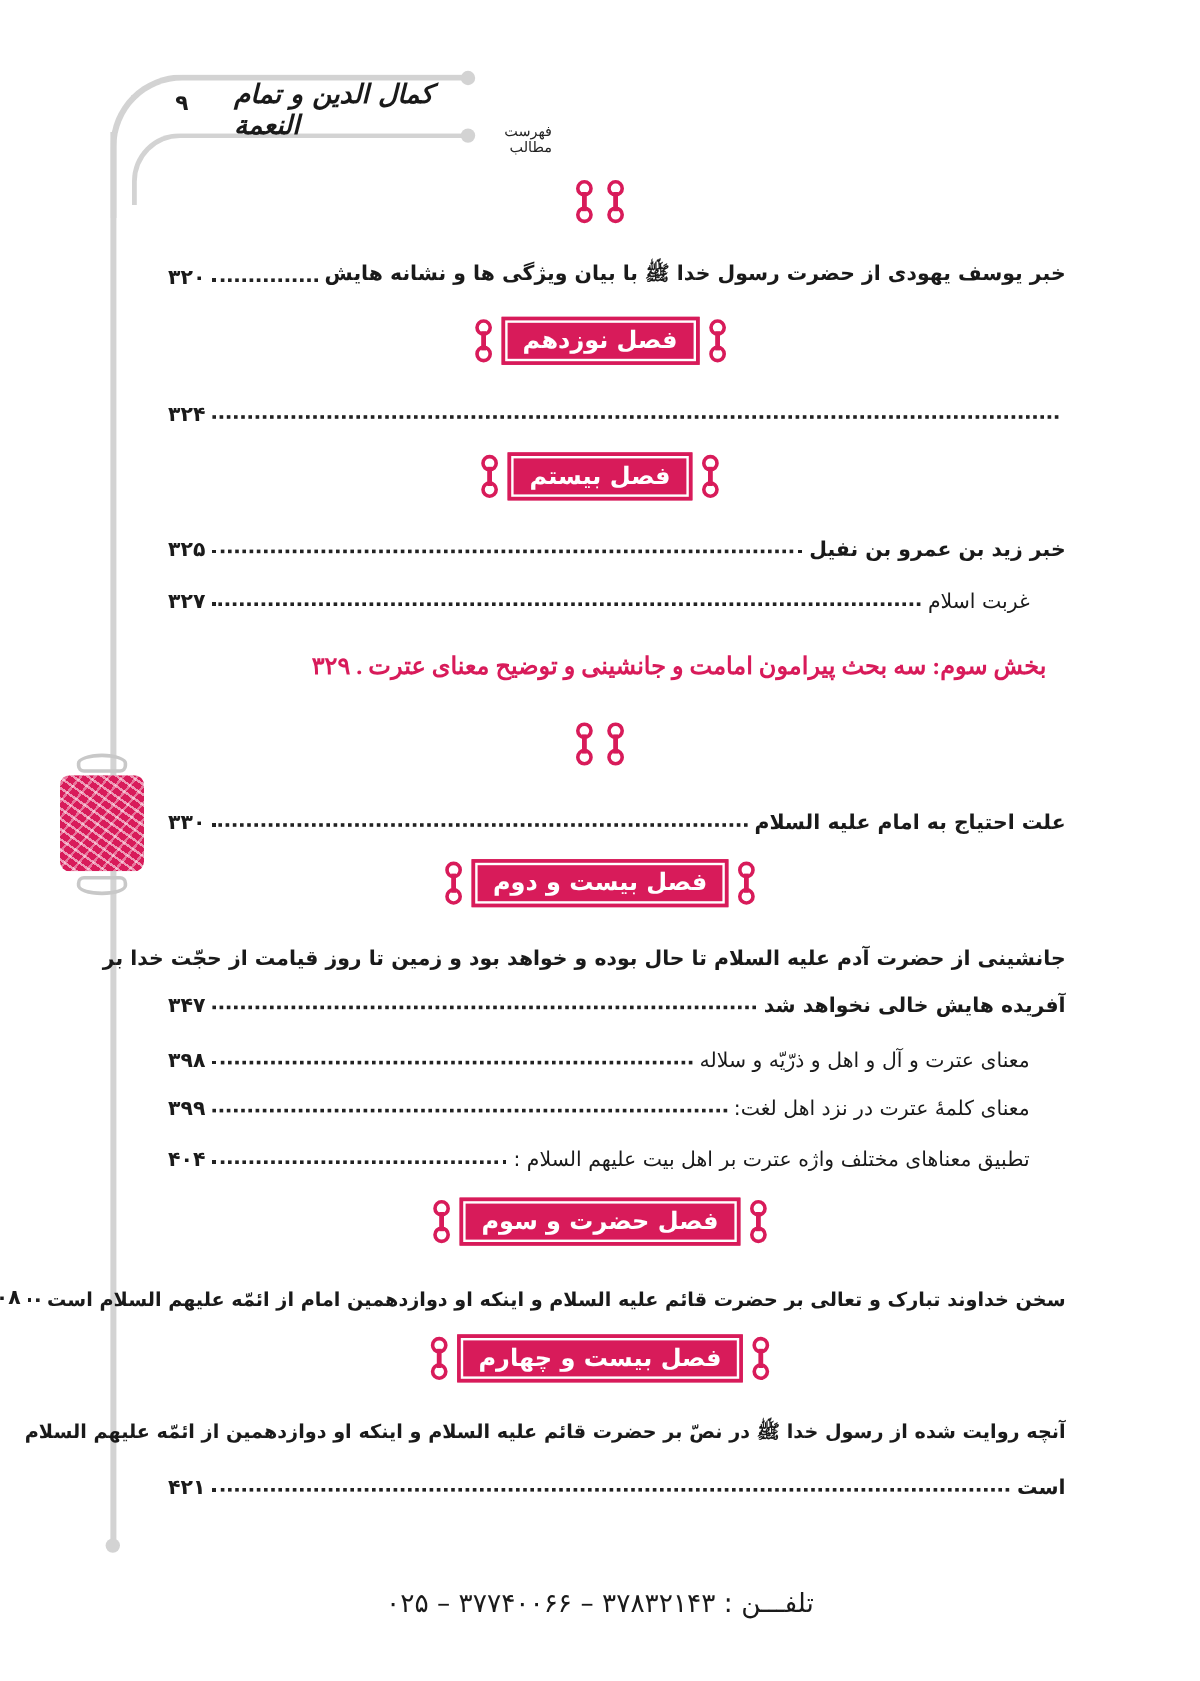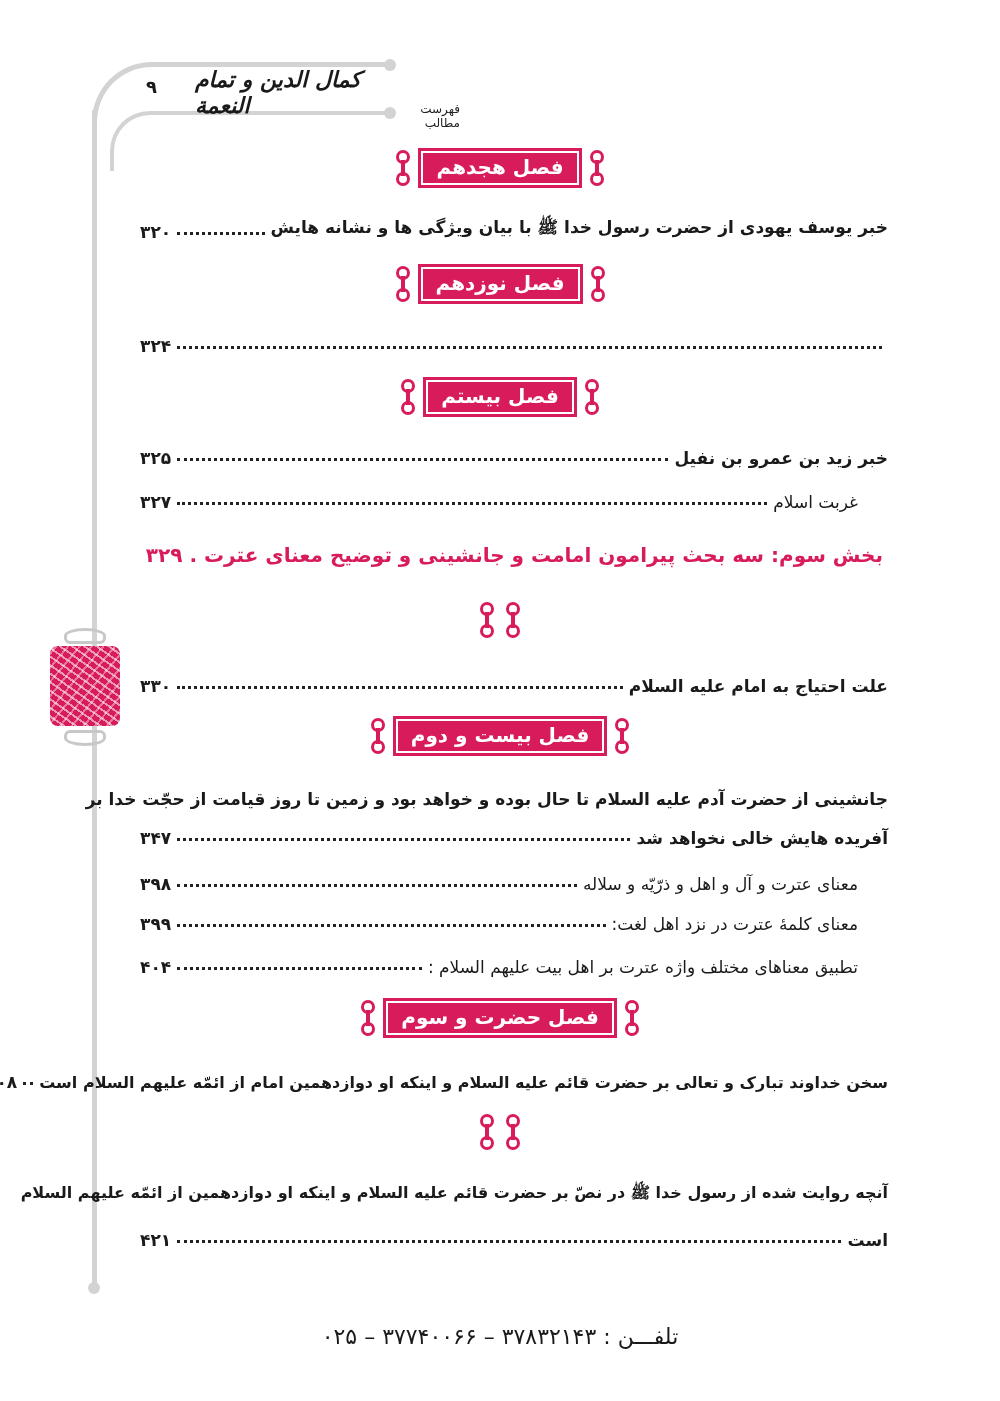--- a/index.html
+++ b/index.html
@@ -41,22 +41,22 @@
   
   .row { position:absolute; left:140px; width:748px; height:30px; display:flex;
          direction:rtl; align-items:flex-end; font-size:17px; }
   .row .title { white-space:nowrap; font-weight:bold; }
   .row.sub .title { font-weight:normal; padding-right:30px; }
   .row .dots { flex:1; border-bottom:3px dotted #222; margin:0 6px 7px; min-width:10px; }
   .row .num { font-weight:bold; white-space:nowrap; }
   .row.cont-line { justify-content:flex-start;text-align:center; }
   .row.cont-line .title { letter-spacing:0.2px; }
 
-  .part-heading { position:absolute; left:135px; width:748px; top:543px; direction:rtl;
-                  color:#d81b5a; font-weight:bold; font-size:20px; white-space:nowrap; }
+  .part-heading { position:absolute; left:124px; width:748px; top:543px; direction:rtl;
+                  color:#d81b5a; font-weight:bold; font-size:20px; white-space:nowrap;font-family:Liberation Serif, serif; }
 
   .side-emblem { position:absolute; left:50px; top:628px; width:70px; height:118px; }
   .side-emblem .cap { position:absolute; left:14px; width:42px; height:16px;
                       border:3px solid #c8c8c8; border-radius:50% 50% 6px 6px; box-sizing:border-box; }
   .side-emblem .cap.top { top:0; }
   .side-emblem .cap.bottom { bottom:0; transform:rotate(180deg); }
   .side-emblem .box { position:absolute; left:0; top:18px; width:70px; height:80px;
                       background:#d81b5a; border-radius:8px;
                       background-image:repeating-linear-gradient(35deg, rgba(255,255,255,0.55) 0 2px, transparent 2px 7px),
                                        repeating-linear-gradient(-50deg, rgba(255,255,255,0.4) 0 2px, transparent 2px 9px); }
@@ -78,21 +78,20 @@
 
 <div class="page-number">۹</div>
 <div class="book-title">کمال الدین و تمام النعمة</div>
 <div class="section-label">فهرست مطالب</div>
 
 <div class="badge-wrap" style="top:146px;">
   <div class="badge">
     <div class="orn">
         <span></span>
       </div>
-    <div class="label">فصل هجدهم</div>
     <div class="orn">
         <span></span>
       </div>
   </div>
 </div>
 <div class="row" style="top:212px;">
   <span class="title">خبر یوسف یهودی از حضرت رسول خدا ﷺ با بیان ویژگی ها و نشانه هایش</span>
   <span class="dots"></span>
   <span class="num">۳۲۰</span>
 </div>
@@ -209,20 +208,21 @@
   <span class="title" style="font-size:16px;">سخن خداوند تبارک و تعالی بر حضرت قائم علیه السلام و اینکه او دوازدهمین امام از ائمّه علیهم السلام است</span>
   <span class="dots"></span>
   <span class="num">۴۰۸</span>
 </div>
 
 <div class="badge-wrap" style="top:1110px;">
   <div class="badge">
     <div class="orn">
         <span></span>
       </div>
+    <div class="label">فصل بیست و چهارم</div>
     <div class="orn">
         <span></span>
       </div>
   </div>
 </div>
 <div class="row cont-line" style="top:1176px;">
   <span class="title" style="font-size:16px;">آنچه روایت شده از رسول خدا ﷺ در نصّ بر حضرت قائم علیه السلام و اینکه او دوازدهمین از ائمّه علیهم السلام</span>
 </div>
 <div class="row" style="top:1220px;">
   <span class="title">است</span>

